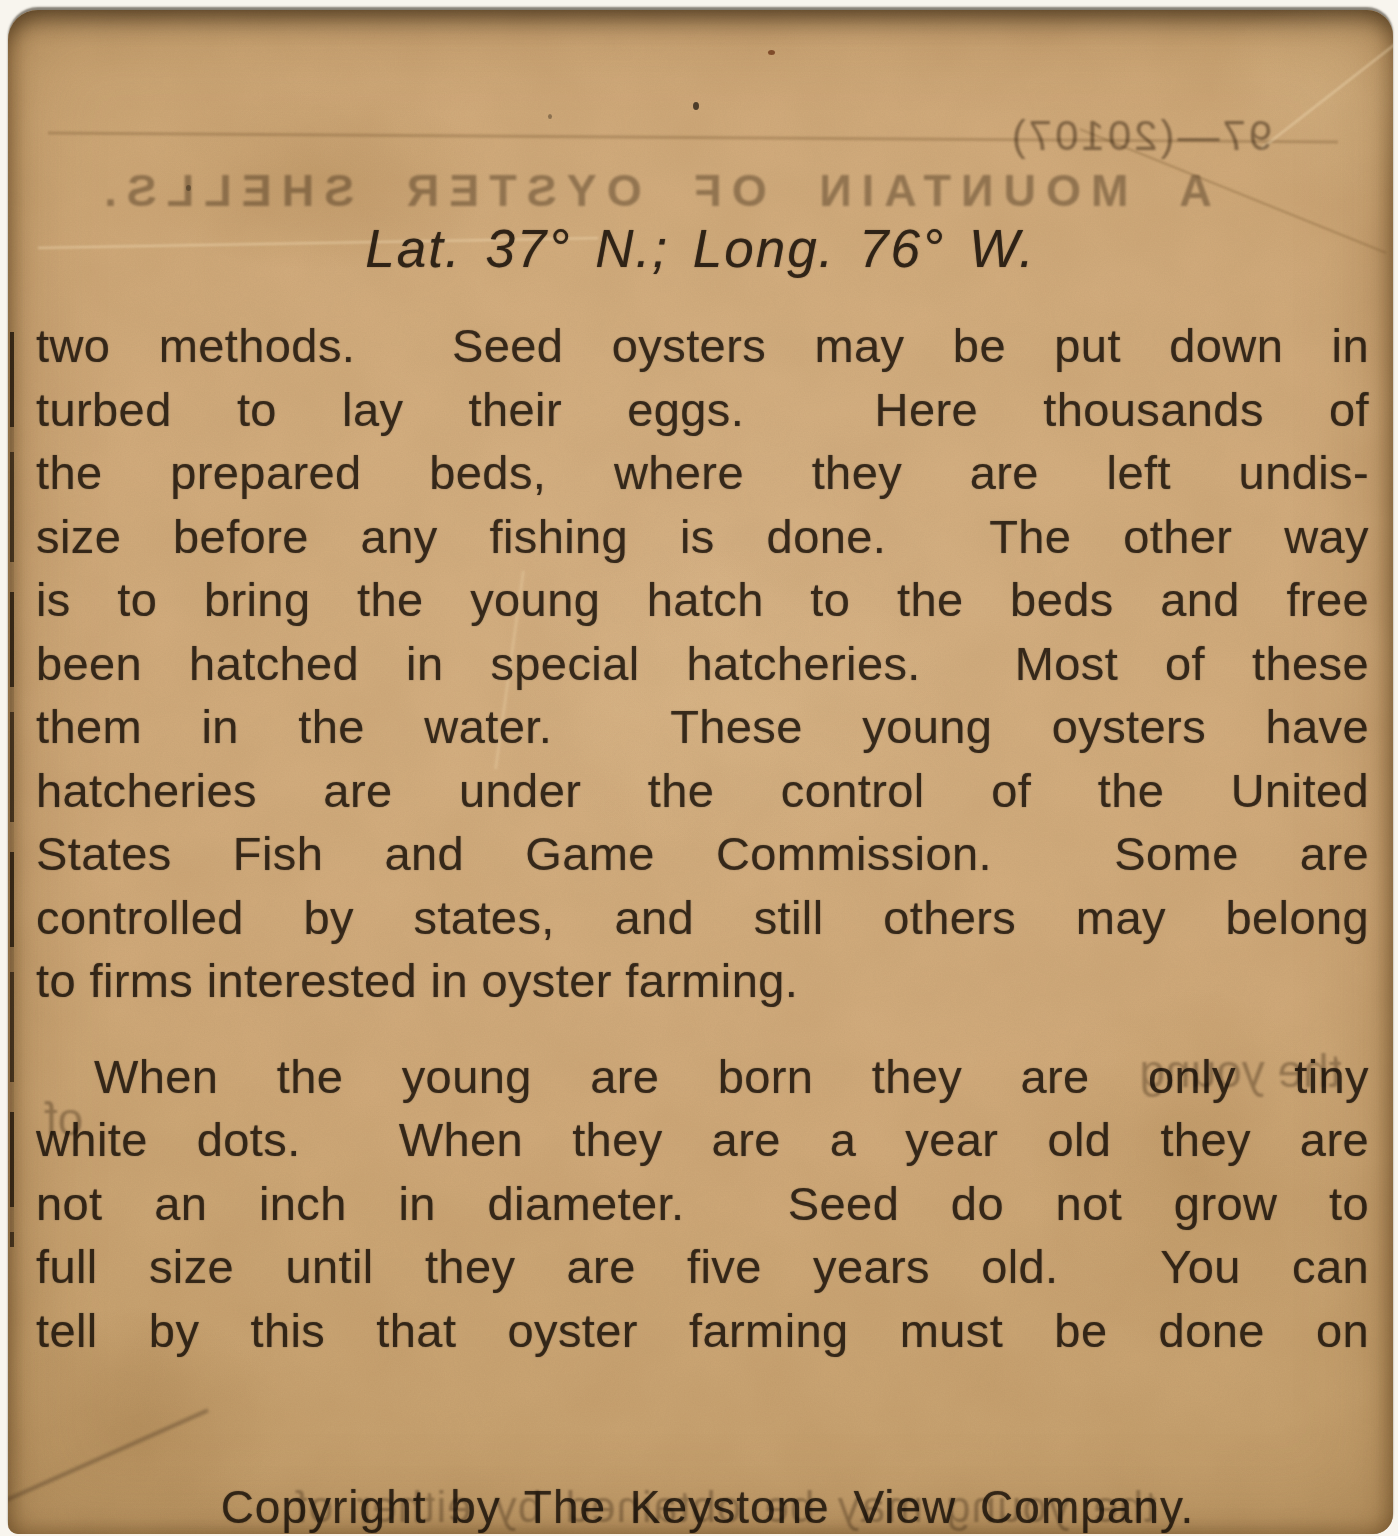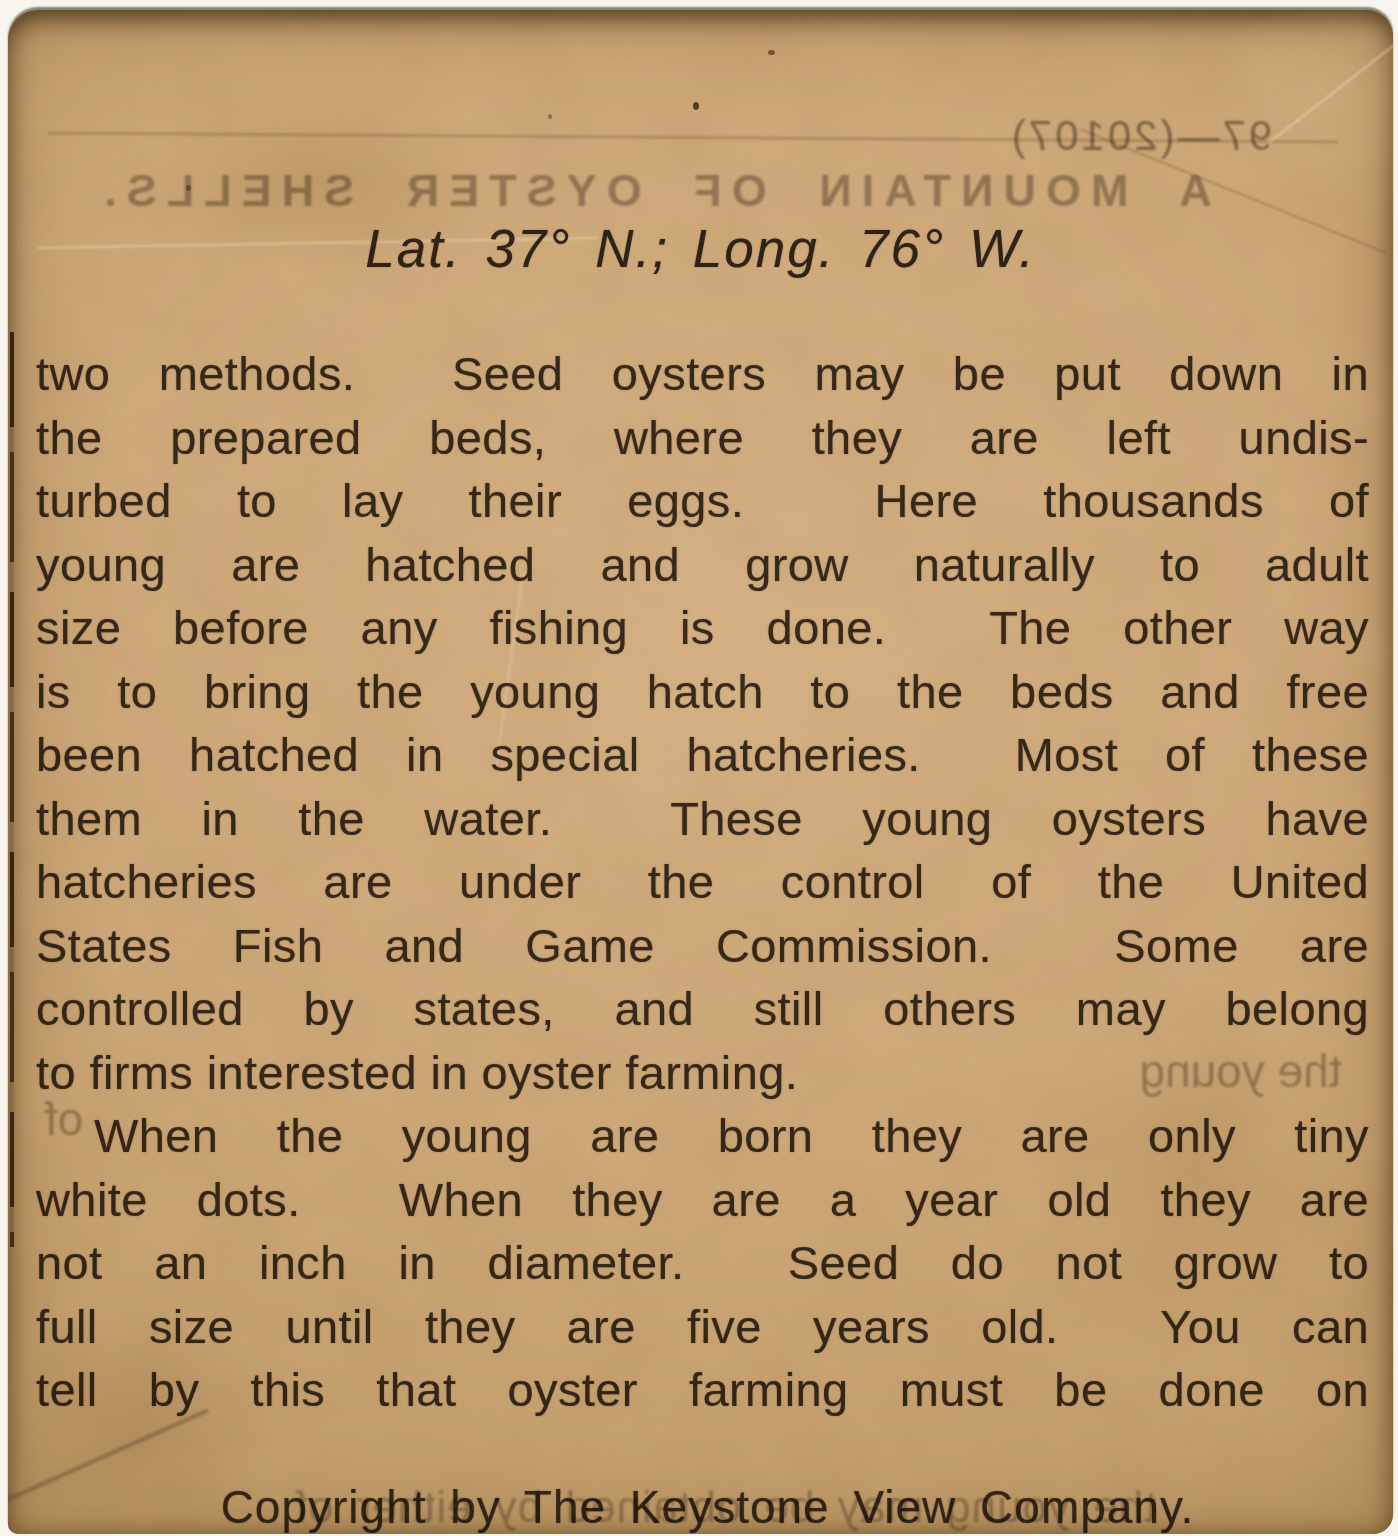--- a/index.html
+++ b/index.html
@@ -46,29 +46,29 @@
   .ghost-frag-bottom{left:95px;top:1472px;width:1245px;font-size:44px;word-spacing:9px;letter-spacing:1px;color:rgba(85,72,52,0.38);}
   
   .print{color:rgba(50,44,36,0.84);mix-blend-mode:multiply;text-shadow:0 0 1.4px rgba(52,46,38,0.55);}
   .title{
     position:absolute;left:0;top:208px;width:100%;
     text-align:center;font-style:italic;font-size:53px;
     letter-spacing:2px;word-spacing:7px;
     color:rgba(45,40,33,0.88);
   }
   .text-block{
-    position:absolute;left:28px;right:24px;top:332px;
+    position:absolute;left:28px;right:24px;top:304px;
     font-size:47px;line-height:63.5px;letter-spacing:0.4px;
   }
   .jline{
     text-align:justify;text-align-last:justify;
     white-space:pre-wrap;height:63.5px;overflow:visible;
   }
   .jline.no-just{text-align-last:left;}
-  .jline.indent{padding-left:58px;}
+  .jline.indent{padding-left:58px;margin-top:32px;}
   .copyright{
     position:absolute;left:0;top:1470px;width:100%;
     text-align:center;font-size:46px;word-spacing:10px;letter-spacing:1px;
     color:rgba(48,42,35,0.80);
     padding-left:7px;
   }
   
   .left-rule{
     position:absolute;left:2px;top:322px;width:4px;height:915px;
     background:repeating-linear-gradient(180deg,
@@ -119,23 +119,22 @@
     <div class="left-rule"></div>
     <div class="speck" style="left:685px;top:92px;width:6px;height:8px;"></div>
     <div class="speck" style="left:540px;top:104px;width:4px;height:5px;opacity:0.5;"></div>
     <div class="speck" style="left:760px;top:40px;width:7px;height:5px;background:rgba(110,55,25,0.8);"></div>
     <div class="speck" style="left:178px;top:175px;width:5px;height:6px;opacity:0.6;"></div>
 
     <div class="title print">Lat. 37° N.; Long. 76° W.</div>
 
     <div class="text-block print">
       <div class="jline">two methods.  Seed oysters may be put down in</div>
+      <div class="jline">turbed to lay their eggs.  Here thousands of</div>
       <div class="jline">the prepared beds, where they are left undis-</div>
-      <div class="jline">turbed to lay their eggs.  Here thousands of</div>
-      <div class="jline">young are hatched and grow naturally to adult</div>
       <div class="jline">size before any fishing is done.  The other way</div>
       <div class="jline">is to bring the young hatch to the beds and free</div>
       <div class="jline">been hatched in special hatcheries.  Most of these</div>
       <div class="jline">them in the water.  These young oysters have</div>
       <div class="jline">hatcheries are under the control of the United</div>
       <div class="jline">States Fish and Game Commission.  Some are</div>
       <div class="jline">controlled by states, and still others may belong</div>
       <div class="jline no-just">to firms interested in oyster farming.</div>
       <div class="jline indent">When the young are born they are only tiny</div>
       <div class="jline">white dots.  When they are a year old they are</div>

